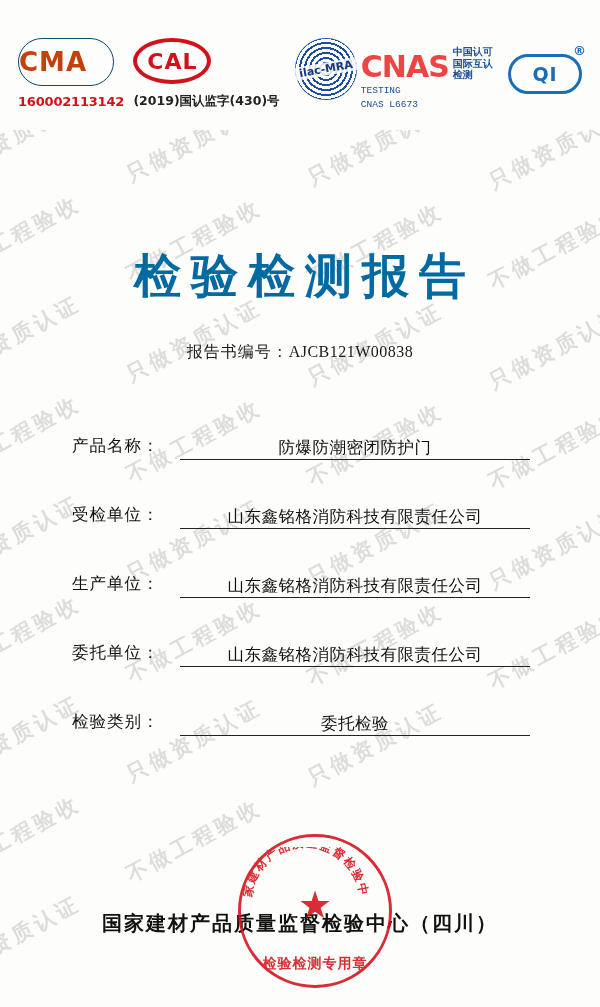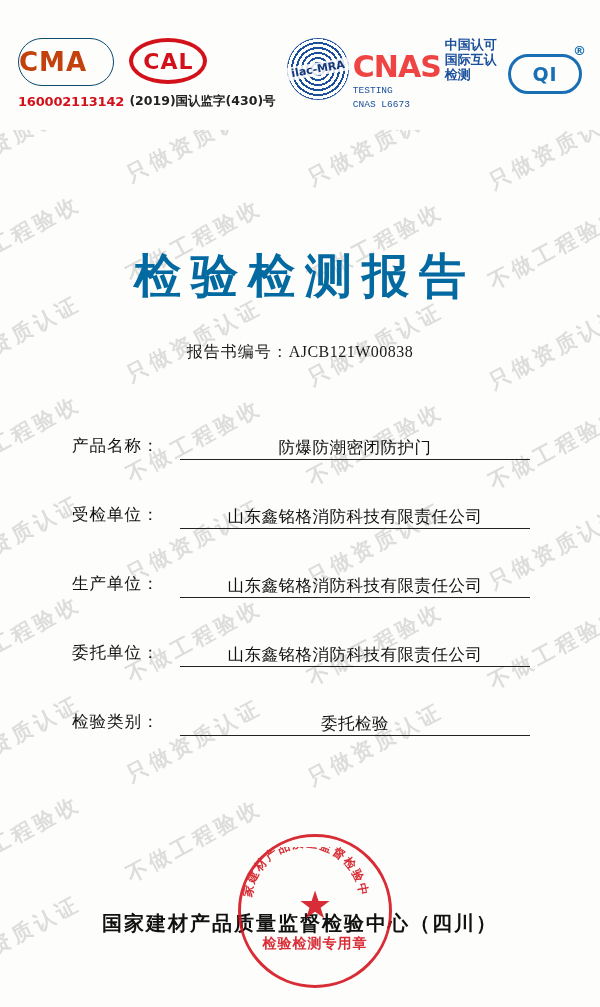--- a/index.html
+++ b/index.html
@@ -144,25 +144,25 @@
     font-family: Liberation Mono, monospace;
     font-size: 9.5px;
     color: #1a4f9c;
     text-align: left;
     margin-top: 3px;
   }
 
   .cn-accred {
     font-family: "DejaVu Sans", sans-serif;
     color: #1a4f9c;
-    font-size: 13px;
+    font-size: 10px;
     font-weight: 700;
     line-height: 1.15;
     text-align: left;
-    margin-top: 0;
+    margin-top: 8px;
   }
 
   .qi-mark {
     position: relative;
     width: 74px;
     height: 40px;
     border: 3px solid #1a6fb4;
     border-radius: 20px;
     box-sizing: border-box;
     display: flex;
@@ -273,21 +273,21 @@
     top: 46%;
     transform: translate(-50%, -50%);
     font-size: 38px;
     color: #d3111b;
     line-height: 1;
   }
   .seal-bottom {
     position: absolute;
     left: 0;
     right: 0;
-    bottom: 32px;
+    bottom: 12px;
     text-align: center;
     font-family: "DejaVu Sans", sans-serif;
     font-size: 14px;
     font-weight: 700;
     color: #d3111b;
     letter-spacing: 1px;
   }
   .seal-arc {
     position: absolute;
     left: 0; right: 0; top: 10px;

